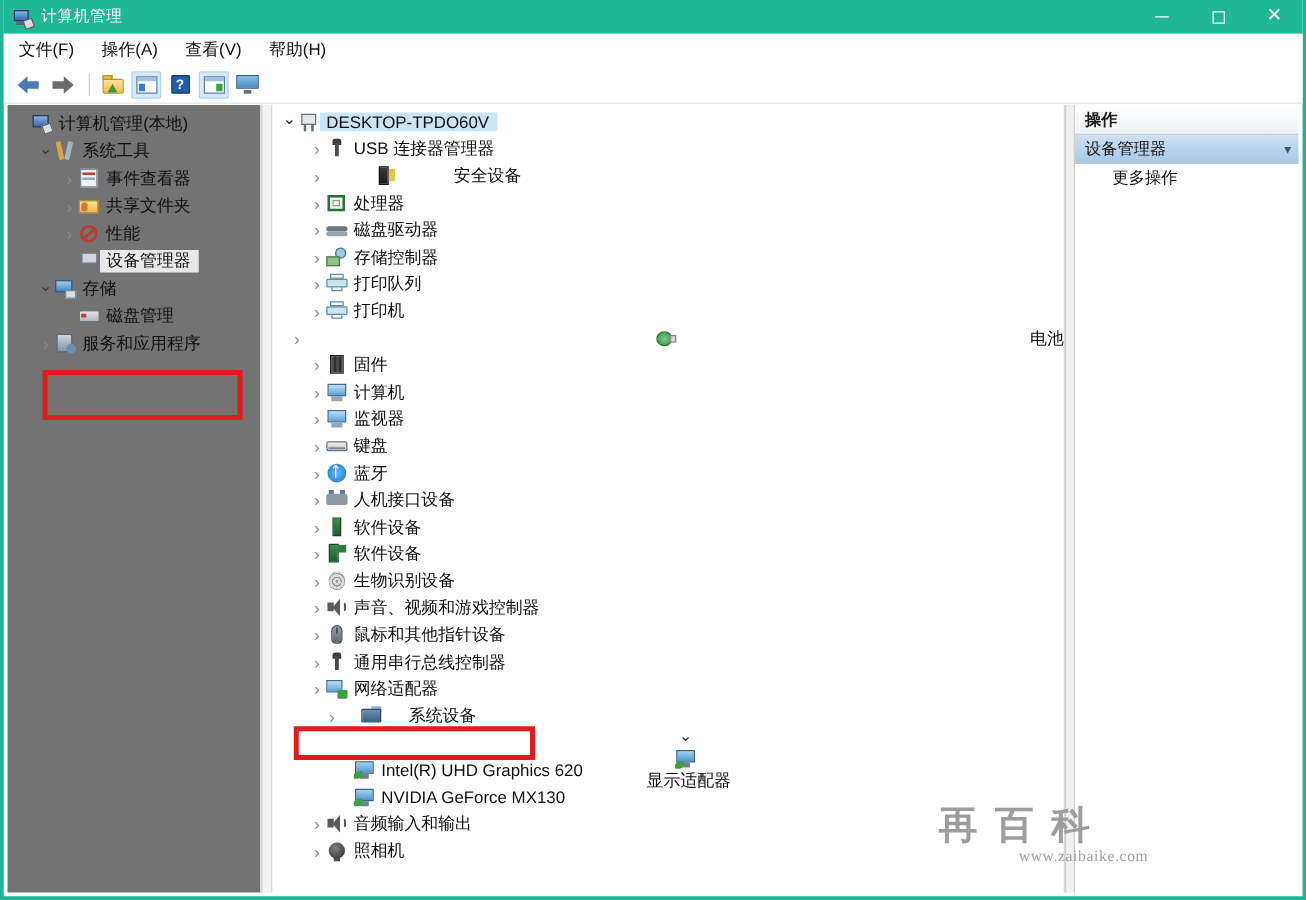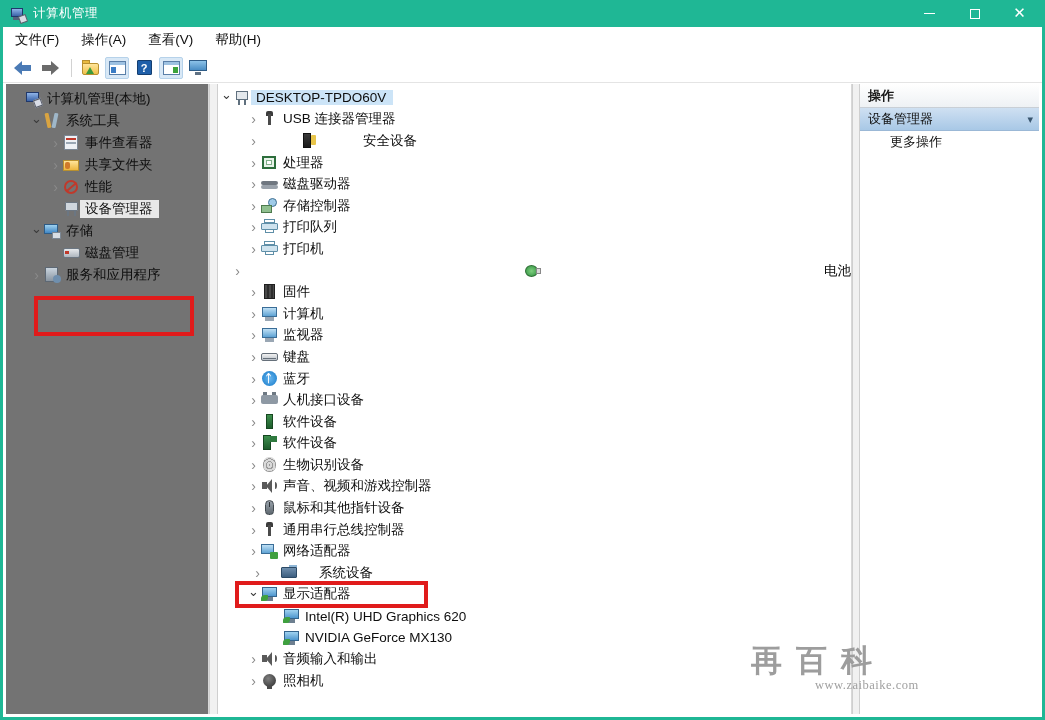--- a/index.html
+++ b/index.html
@@ -449,21 +449,21 @@
           <span class="label">服务和应用程序</span>
         </div>
       </div>
     <div class="redbox" style="left:28px; top:212px; width:160px; height:40px;"></div>
   </div>
 
   <div class="splitter"></div>
 
   <div class="pane-list">
     <div id="list-rows" style="padding-top: 3px;">
-        <div class="row selected" style="height: 21.6px; padding-left: 1px;">
+        <div class="row selected" style="height: 21.6px; padding-left: 6px;">
           <span class="chev open"></span>
           <span class="icn i-root">
             <span class="m"></span>
             <span class="p1"></span>
             <span class="p2"></span>
           </span>
           <span class="label">DESKTOP-TPDO60V</span>
         </div>
         <div class="row" style="height: 21.6px; padding-left: 28px;">
           <span class="chev closed"></span>
@@ -627,29 +627,29 @@
           <span class="label">通用串行总线控制器</span>
         </div>
         <div class="row" style="height: 21.6px; padding-left: 28px;">
           <span class="chev closed"></span>
           <span class="icn i-net">
             <span class="s"></span>
             <span class="plug"></span>
           </span>
           <span class="label">网络适配器</span>
         </div>
-        <div class="row" style="height: 21.6px; padding-left: 32px; gap: 16px;">
+        <div class="row" style="height: 21.6px; padding-left: 40px; gap: 16px;">
           <span class="chev closed"></span>
           <span class="icn i-sys">
             <span class="t"></span>
             <span class="f"></span>
           </span>
           <span class="label">系统设备</span>
         </div>
-        <div class="row" style="height: 21.6px; padding-left: 28px;">
+        <div class="row" style="height: 21.6px; padding-left: 28px; flex-direction: column;">
           <span class="chev open"></span>
           <span class="icn i-monitor">
             <span class="s"></span>
             <span class="b"></span>
             <span class="leaf"></span>
           </span>
           <span class="label">显示适配器</span>
         </div>
         <div class="row" style="height: 21.6px; padding-left: 50px;">
           <span class="chev "></span>

